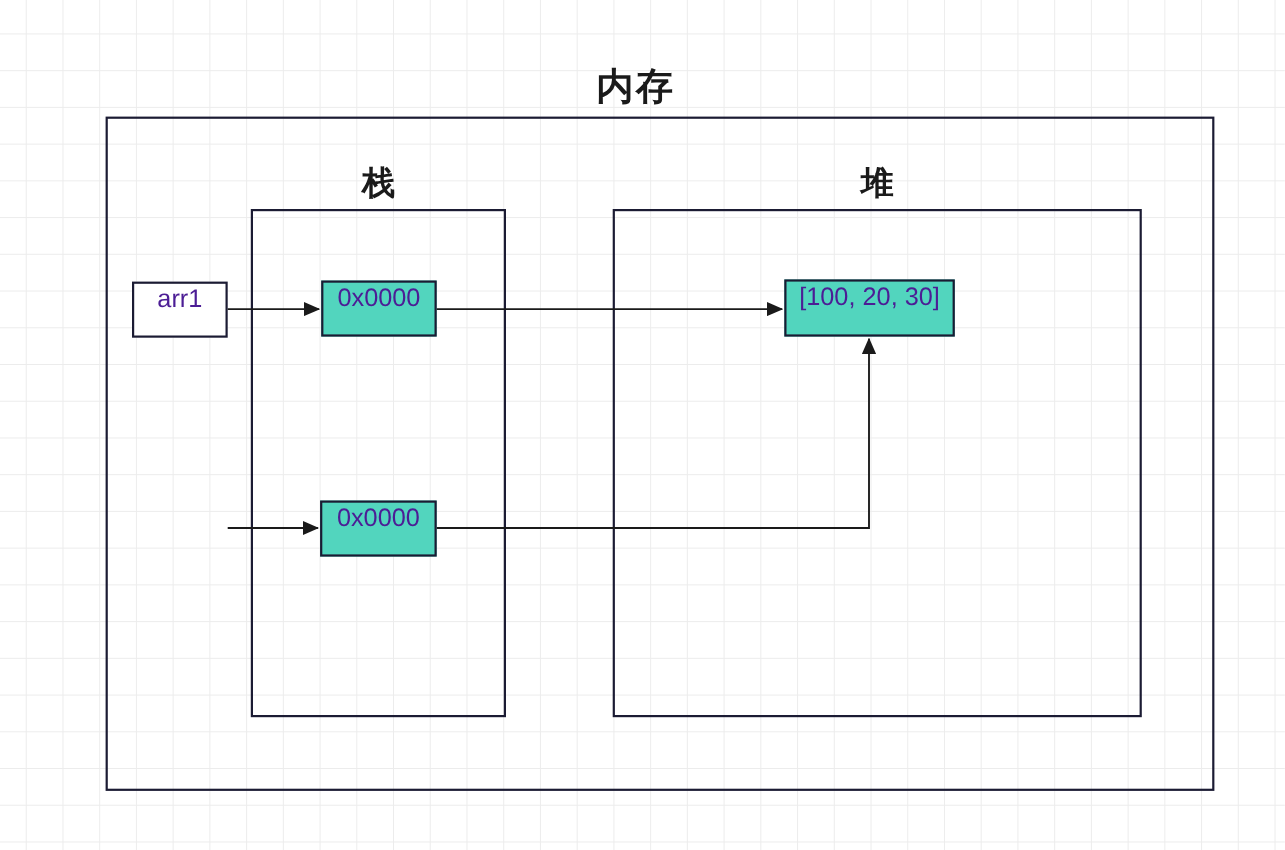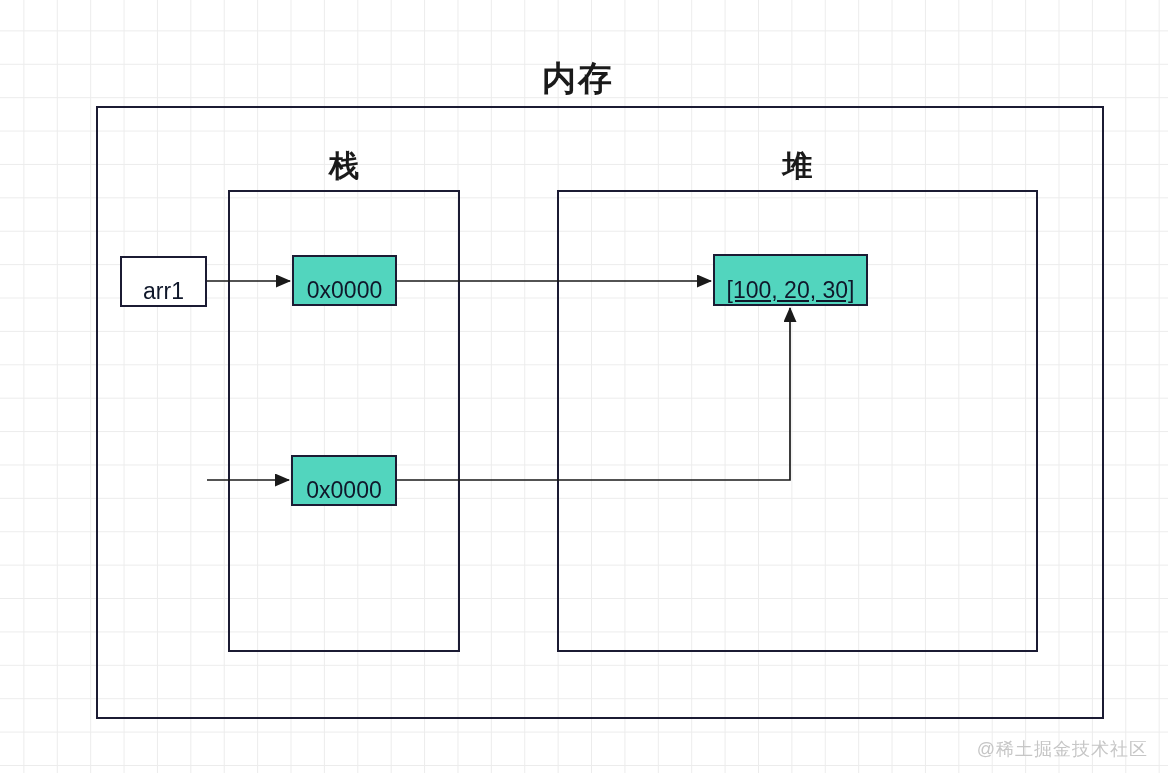--- a/index.html
+++ b/index.html
@@ -53,34 +53,34 @@
   .region-box {
     position: absolute;
     border: 2px solid #1b1b33;
     background: transparent;
   }
   .region-box.stack { left: 228px; top: 190px; width: 232px; height: 462px; }
   .region-box.heap  { left: 557px; top: 190px; width: 481px; height: 462px; }
   .node {
     position: absolute;
     display: flex;
-    align-items: flex-end;
+    align-items: flex-start;
     justify-content: center;
     border: 2px solid #1b1b33;
     font-size: 23px;
-    color: #0f172a;
+    color: #4c1d95;
     white-space: nowrap;
   }
   .node.var { background: #ffffff; }
   .node.teal { background: #52d5be; }
   .node.arr1 { left: 120px; top: 256px; width: 87px;  height: 51px; }
   .node.arr2 { left: 120px; top: 454px; width: 87px;  height: 50px; }
   .node.ptr1 { left: 292px; top: 255px; width: 105px; height: 51px; }
   .node.ptr2 { left: 291px; top: 455px; width: 106px; height: 51px; }
-  .node.array-value { left: 713px; top: 254px; width: 155px; height: 52px; text-decoration: underline; }
+  .node.array-value { left: 713px; top: 254px; width: 155px; height: 52px; }
   .arrows-layer {
     position: absolute;
     left: 0; top: 0;
     width: 1168px;
     height: 773px;
     pointer-events: none;
   }
   .watermark {
     position: absolute;
     right: 20px;
@@ -124,15 +124,14 @@
       <marker id="arrowhead" markerUnits="userSpaceOnUse" markerWidth="15" markerHeight="13" refX="14" refY="6.5" orient="auto">
         <path d="M0,0 L15,6.5 L0,13 Z" fill="#1a1a1a"></path>
       </marker>
     </defs>
     <path d="M207,281 L290,281" stroke="#1a1a1a" stroke-width="1.7" fill="none" marker-end="url(#arrowhead)"></path>
     <path d="M397,281 L711,281" stroke="#1a1a1a" stroke-width="1.7" fill="none" marker-end="url(#arrowhead)"></path>
     <path d="M207,480 L289,480" stroke="#1a1a1a" stroke-width="1.7" fill="none" marker-end="url(#arrowhead)"></path>
     <path d="M397,480 L790,480 L790,308" stroke="#1a1a1a" stroke-width="1.7" fill="none" marker-end="url(#arrowhead)"></path>
   </svg>
 
-  <div class="watermark">@稀土掘金技术社区</div>
 
 </div>
 
 </body></html>

